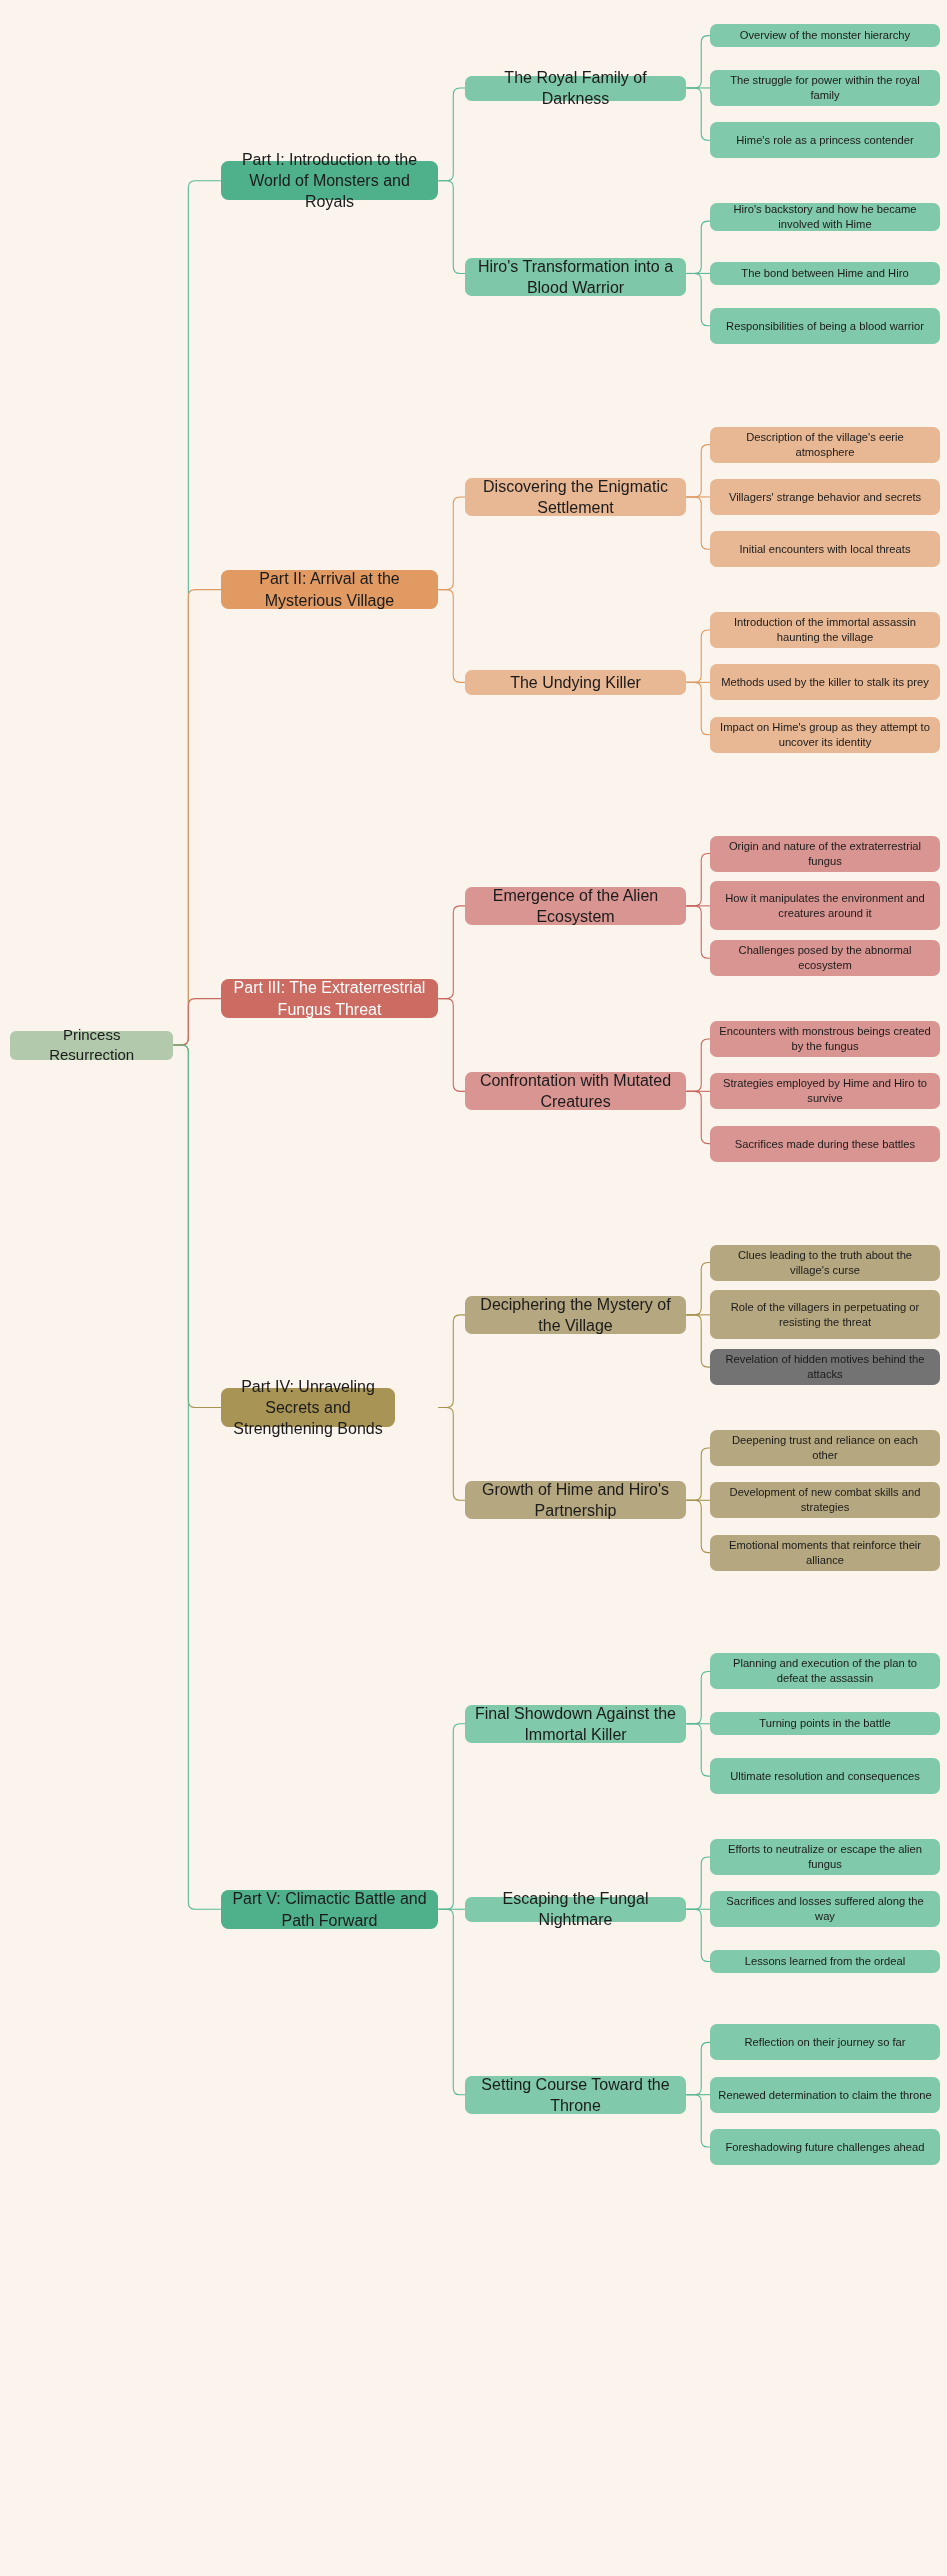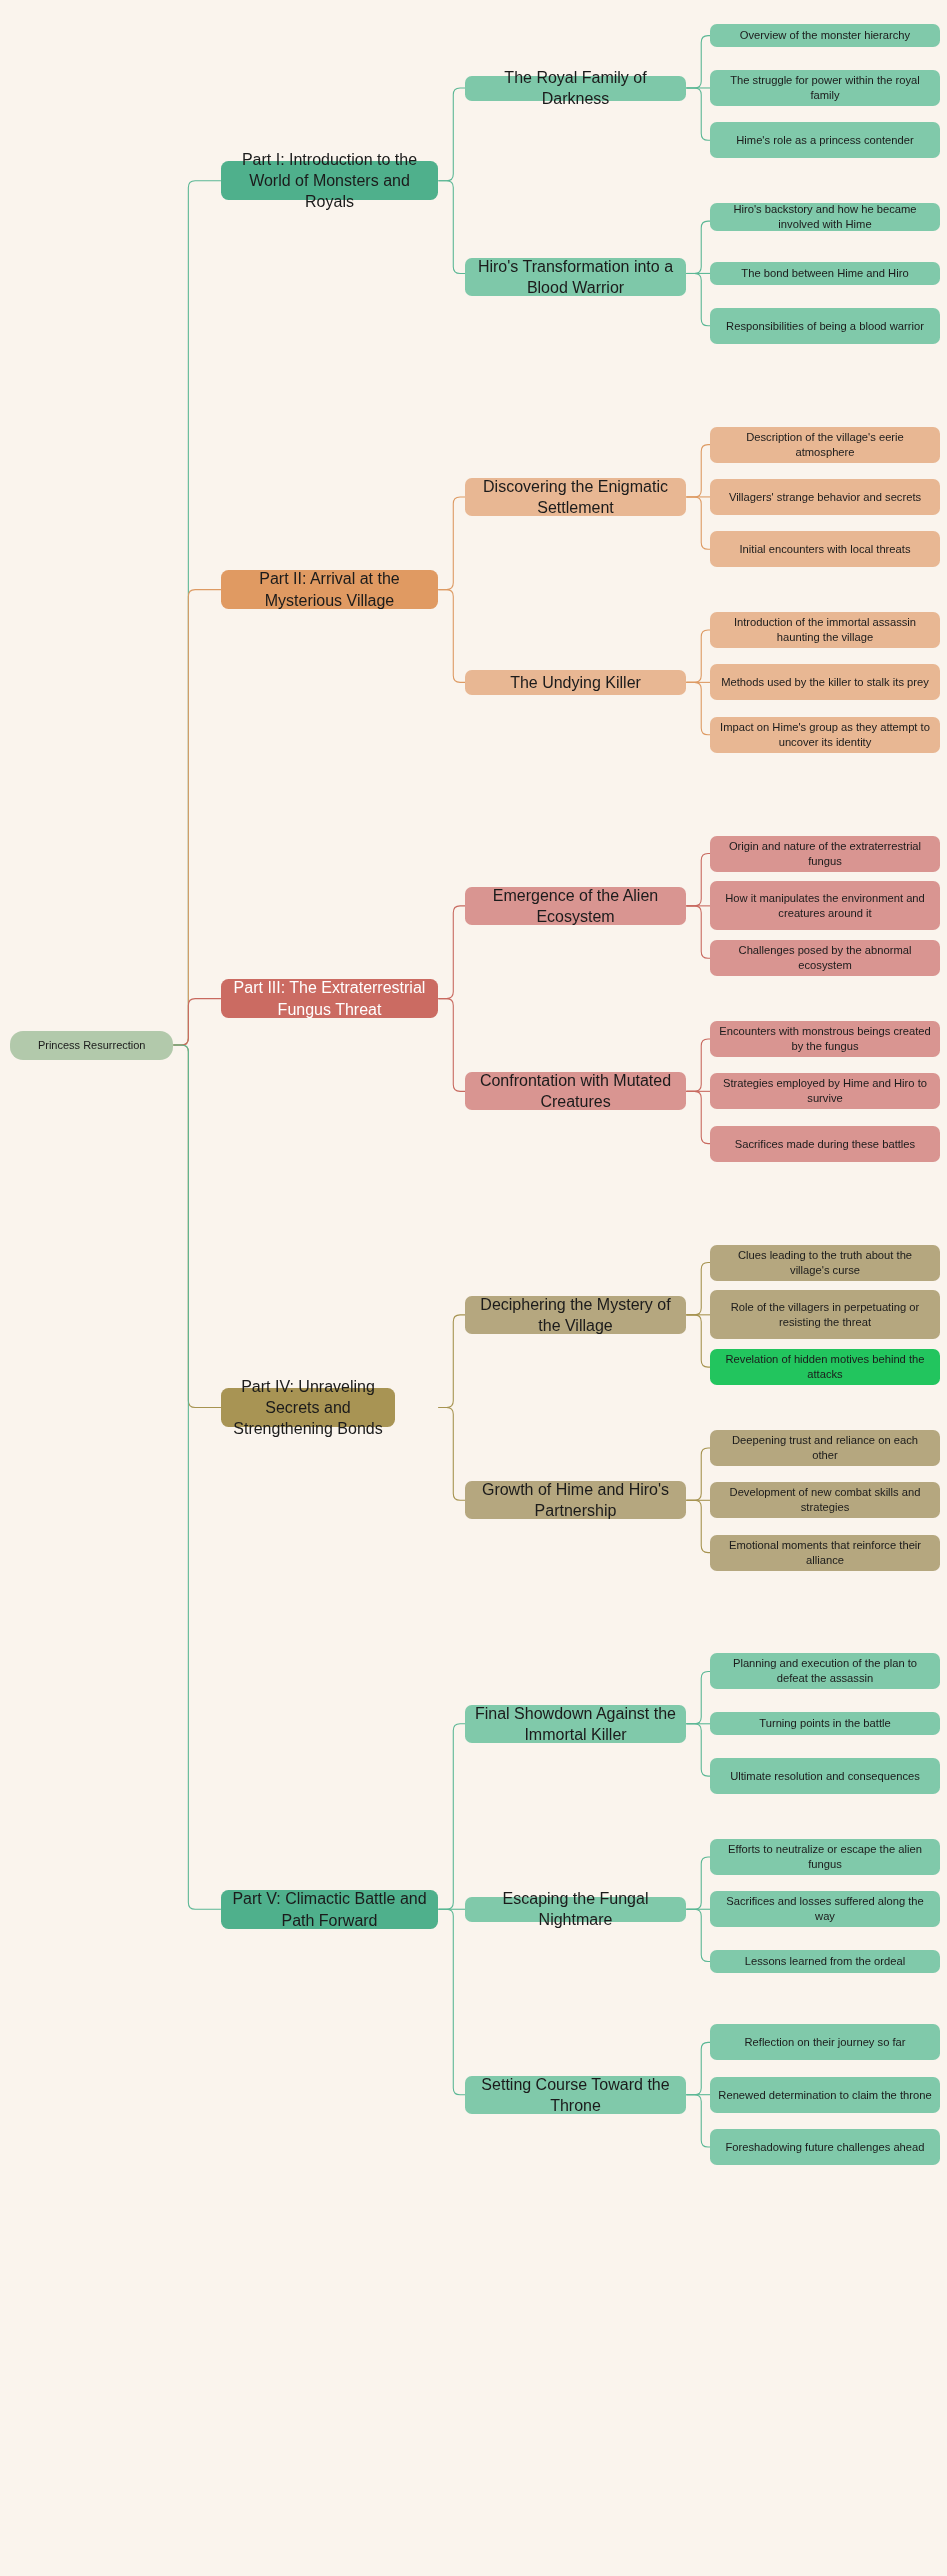--- a/index.html
+++ b/index.html
@@ -18,21 +18,21 @@
     border-radius: 6.8px;
     display: flex;
     align-items: center;
     justify-content: center;
     text-align: center;
     line-height: 1.32;
     padding: 4.1px 8.2px;
     color: #1b1b1b;
     font-size: 11.5px;
   }
-  .node.root { font-size: 11px; border-radius: 13px; align-items: center; }
+  .node.root { font-size: 15px; border-radius: 6px; align-items: center; }
   .node.part { font-size: 16px; border-radius: 7.5px; }
   .node.branch { font-size: 16px; }
   .node.leaf  { font-size: 11.2px; }
 </style>
 </head>
 <body style="height: 2576px;">
 
 <div id="canvas">
   <svg id="edges" xmlns="http://www.w3.org/2000/svg" viewBox="0 0 1395 3792" width="948" height="2576">
       <path d="M 1010 129.5 L 1022 129.5 Q 1032 129.5 1032 119.5 L 1032 62.5 Q 1032 52.5 1042 52.5 L 1045 52.5" fill="none" stroke="#5bb795" stroke-width="1.6"></path>
@@ -165,21 +165,21 @@
     </div>
     <div class="node part" style="left: 221px; top: 979px; width: 217px; height: 39px; background: rgb(203, 107, 98); color: rgb(255, 255, 255);">
       <span>Part III: The Extraterrestrial Fungus Threat</span>
     </div>
     <div class="node leaf" style="left: 710px; top: 1245px; width: 230px; height: 36px; background: rgb(181, 167, 127); color: rgb(27, 27, 27);">
       <span>Clues leading to the truth about the village's curse</span>
     </div>
     <div class="node leaf" style="left: 710px; top: 1290px; width: 230px; height: 49px; background: rgb(181, 167, 127); color: rgb(27, 27, 27);">
       <span>Role of the villagers in perpetuating or resisting the threat</span>
     </div>
-    <div class="node leaf" style="left: 710px; top: 1349px; width: 230px; height: 36px; background: #22c55e; color: rgb(27, 27, 27);">
+    <div class="node leaf" style="left: 710px; top: 1349px; width: 230px; height: 36px; background: #737373; color: rgb(27, 27, 27);">
       <span>Revelation of hidden motives behind the attacks</span>
     </div>
     <div class="node branch" style="left: 465px; top: 1296px; width: 221px; height: 38px; background: rgb(181, 167, 127); color: rgb(27, 27, 27);">
       <span>Deciphering the Mystery of the Village</span>
     </div>
     <div class="node leaf" style="left: 710px; top: 1430px; width: 230px; height: 36px; background: rgb(181, 167, 127); color: rgb(27, 27, 27);">
       <span>Deepening trust and reliance on each other</span>
     </div>
     <div class="node leaf" style="left: 710px; top: 1482px; width: 230px; height: 36px; background: rgb(181, 167, 127); color: rgb(27, 27, 27);">
       <span>Development of new combat skills and strategies</span>

